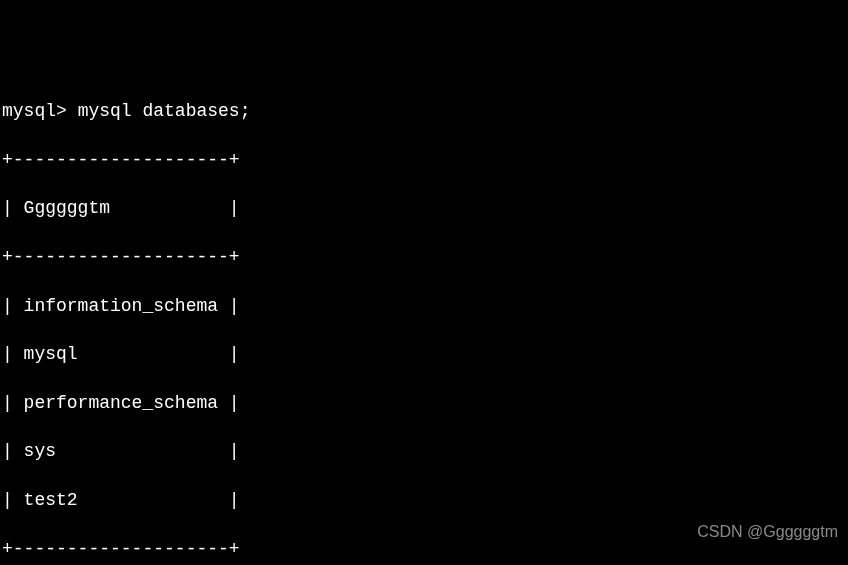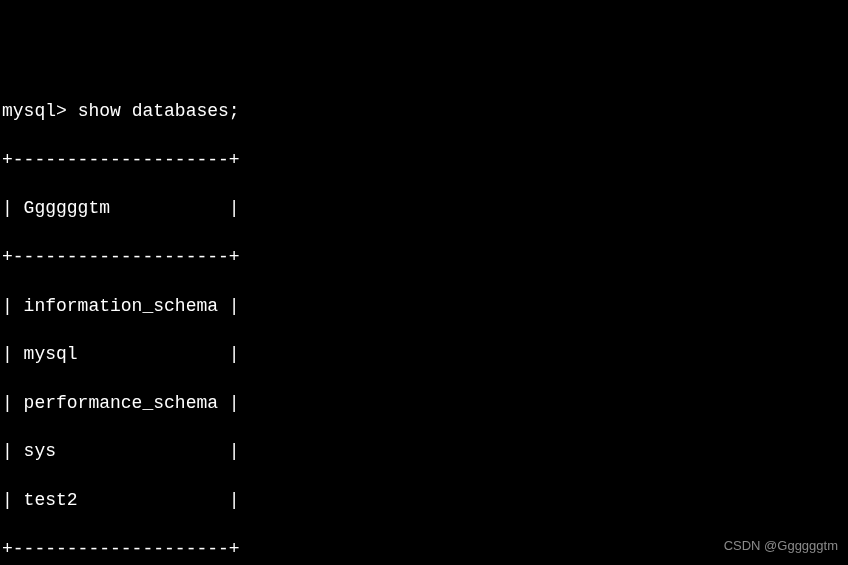--- a/index.html
+++ b/index.html
@@ -11,35 +11,35 @@
       line-height: 1.35;
       width: 848px;
       height: 565px;
       padding: 2px 2px;
       white-space: pre;
       position: relative;
       overflow: hidden;
     }
     .watermark {
       position: absolute;
-      bottom: 10px;
+      bottom: 22px;
       right: 10px;
       color: #8a8a8a;
-      font-size: 13px;
+      font-size: 16px;
       font-family: Arial, sans-serif;
       white-space: nowrap;
     }
     .line { display: block; }
   </style>
 </head>
 <body>
 
 
 
-<span class="line"><span>mysql&gt;</span> <span>show databases;</span></span>
+<span class="line"><span>mysql&gt;</span> <span>mysql databases;</span></span>
 <span class="line">+--------------------+</span>
 <span class="line">| Ggggggtm           |</span>
 <span class="line">+--------------------+</span>
 <span class="line">| information_schema |</span>
 <span class="line">| mysql              |</span>
 <span class="line">| performance_schema |</span>
 <span class="line">| sys                |</span>
 <span class="line">| test2              |</span>
 <span class="line">+--------------------+</span>
 

